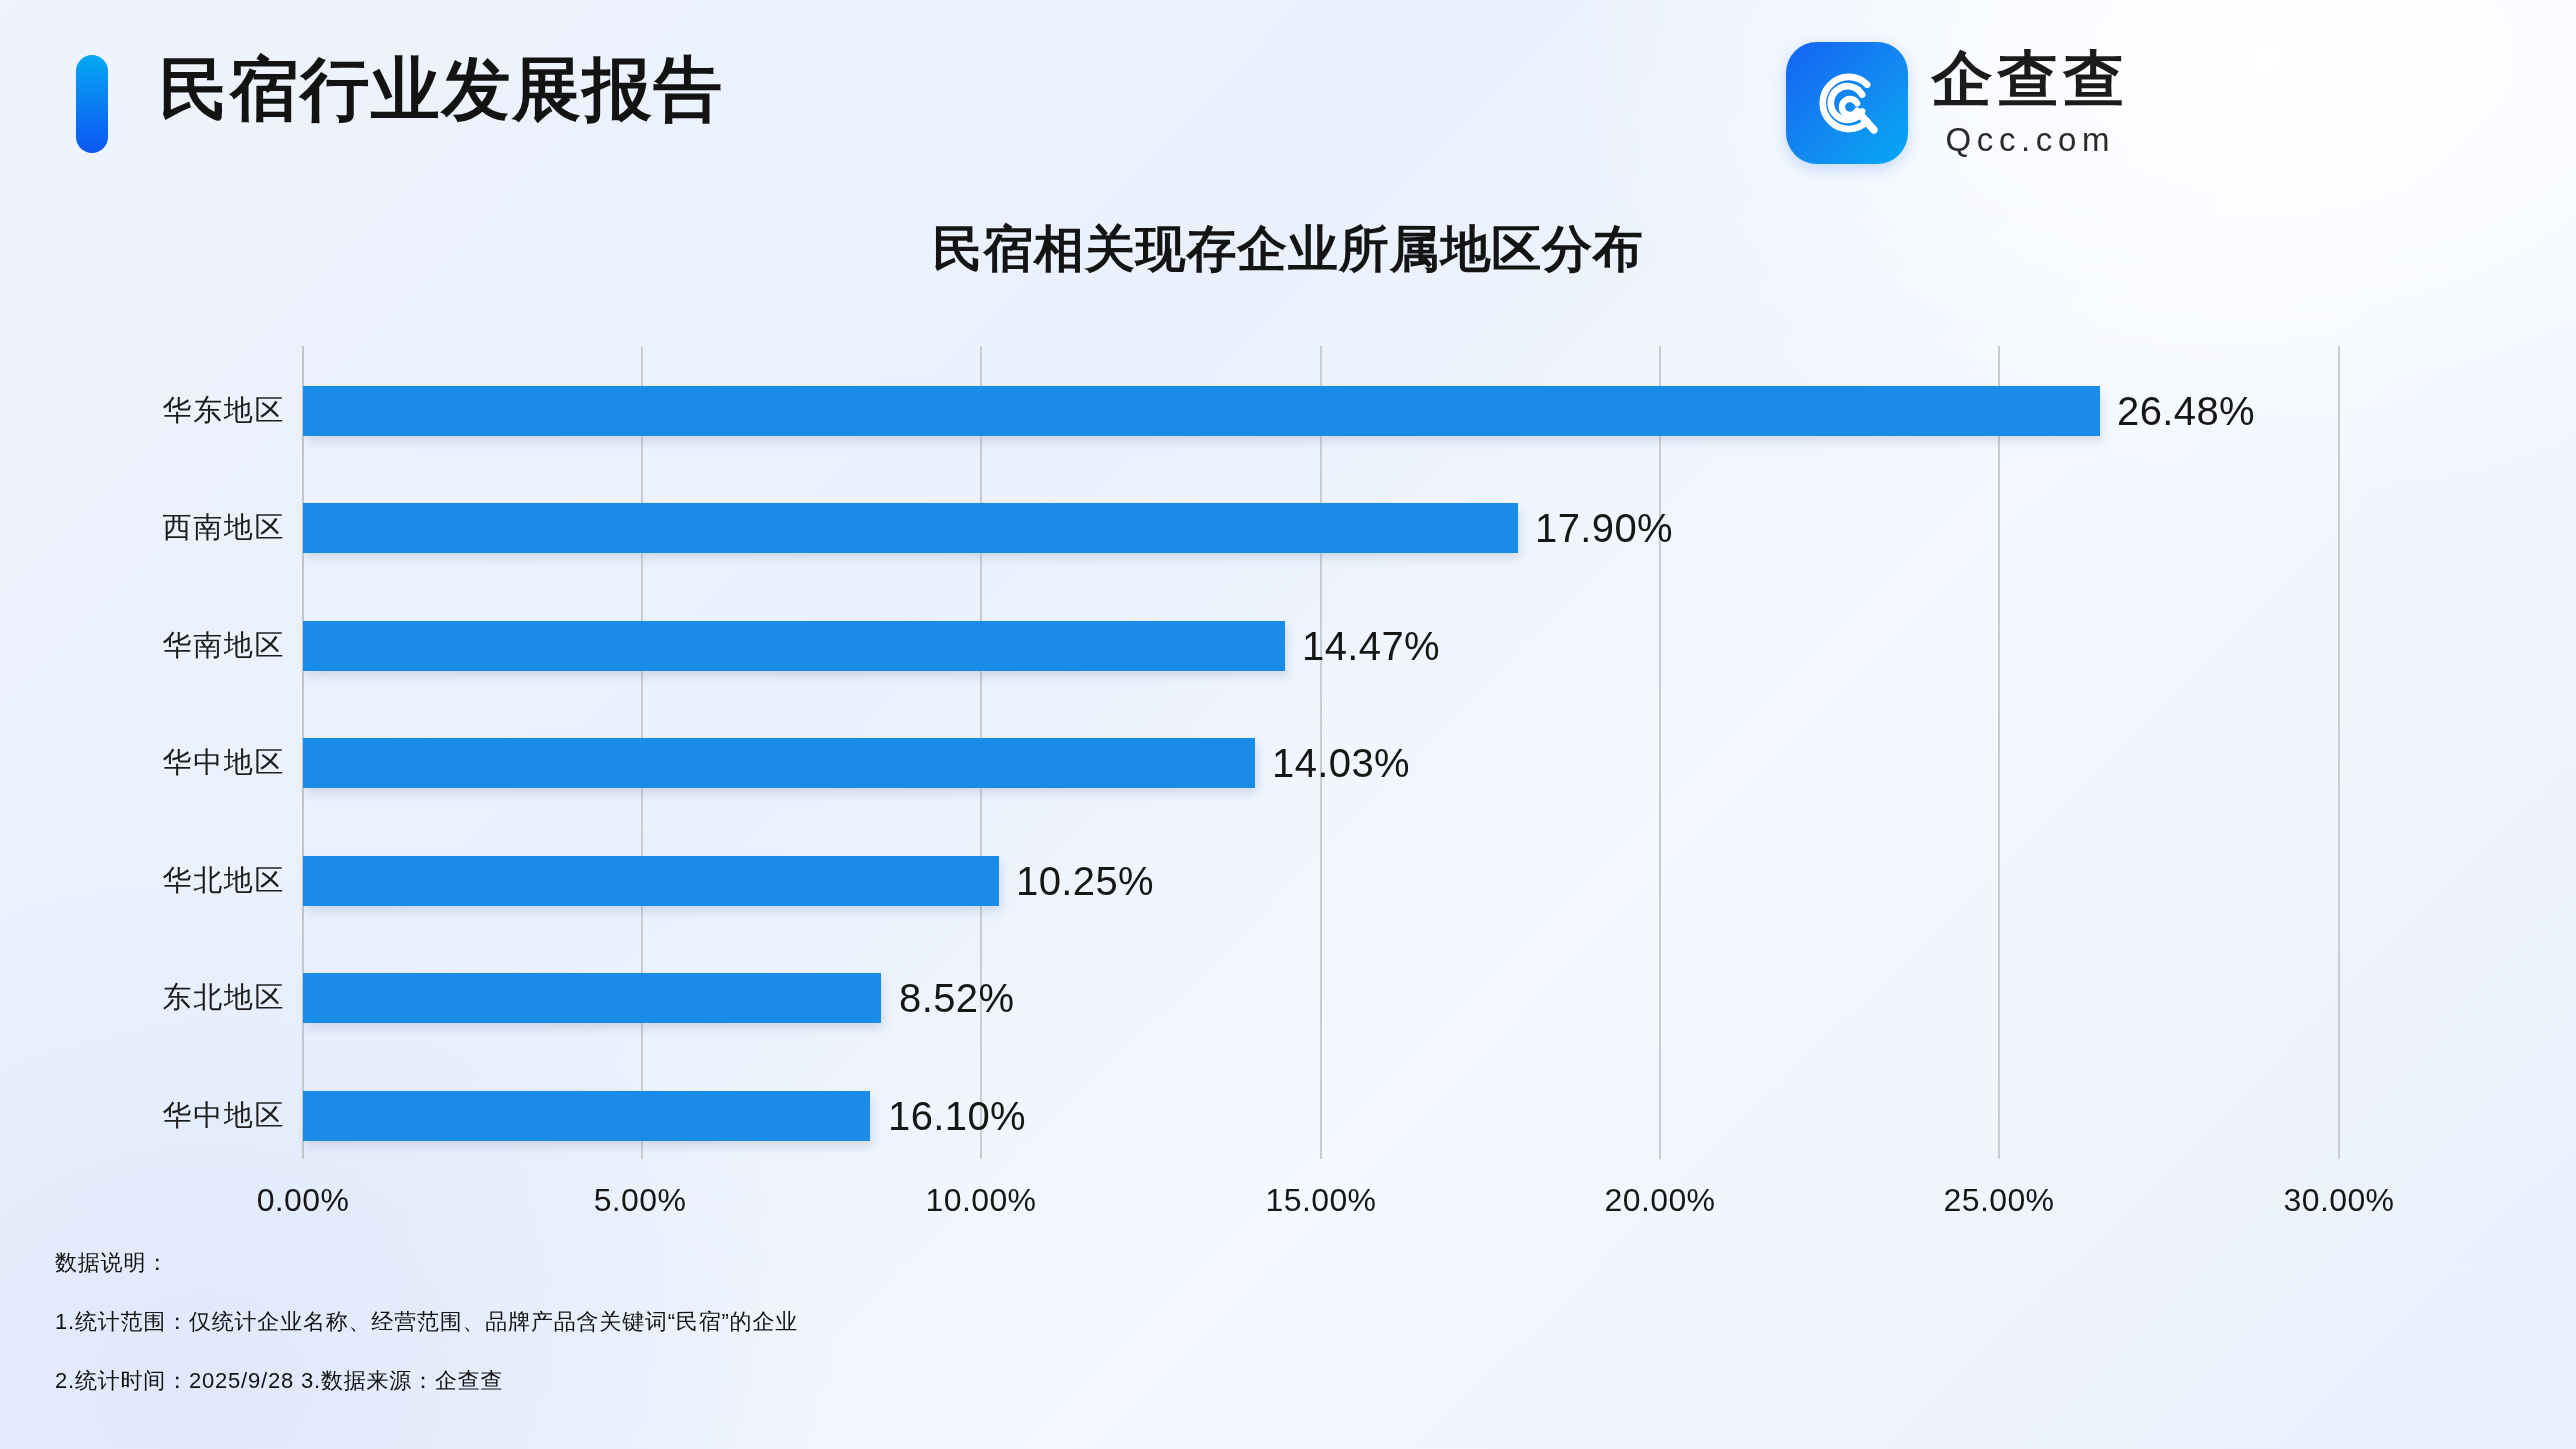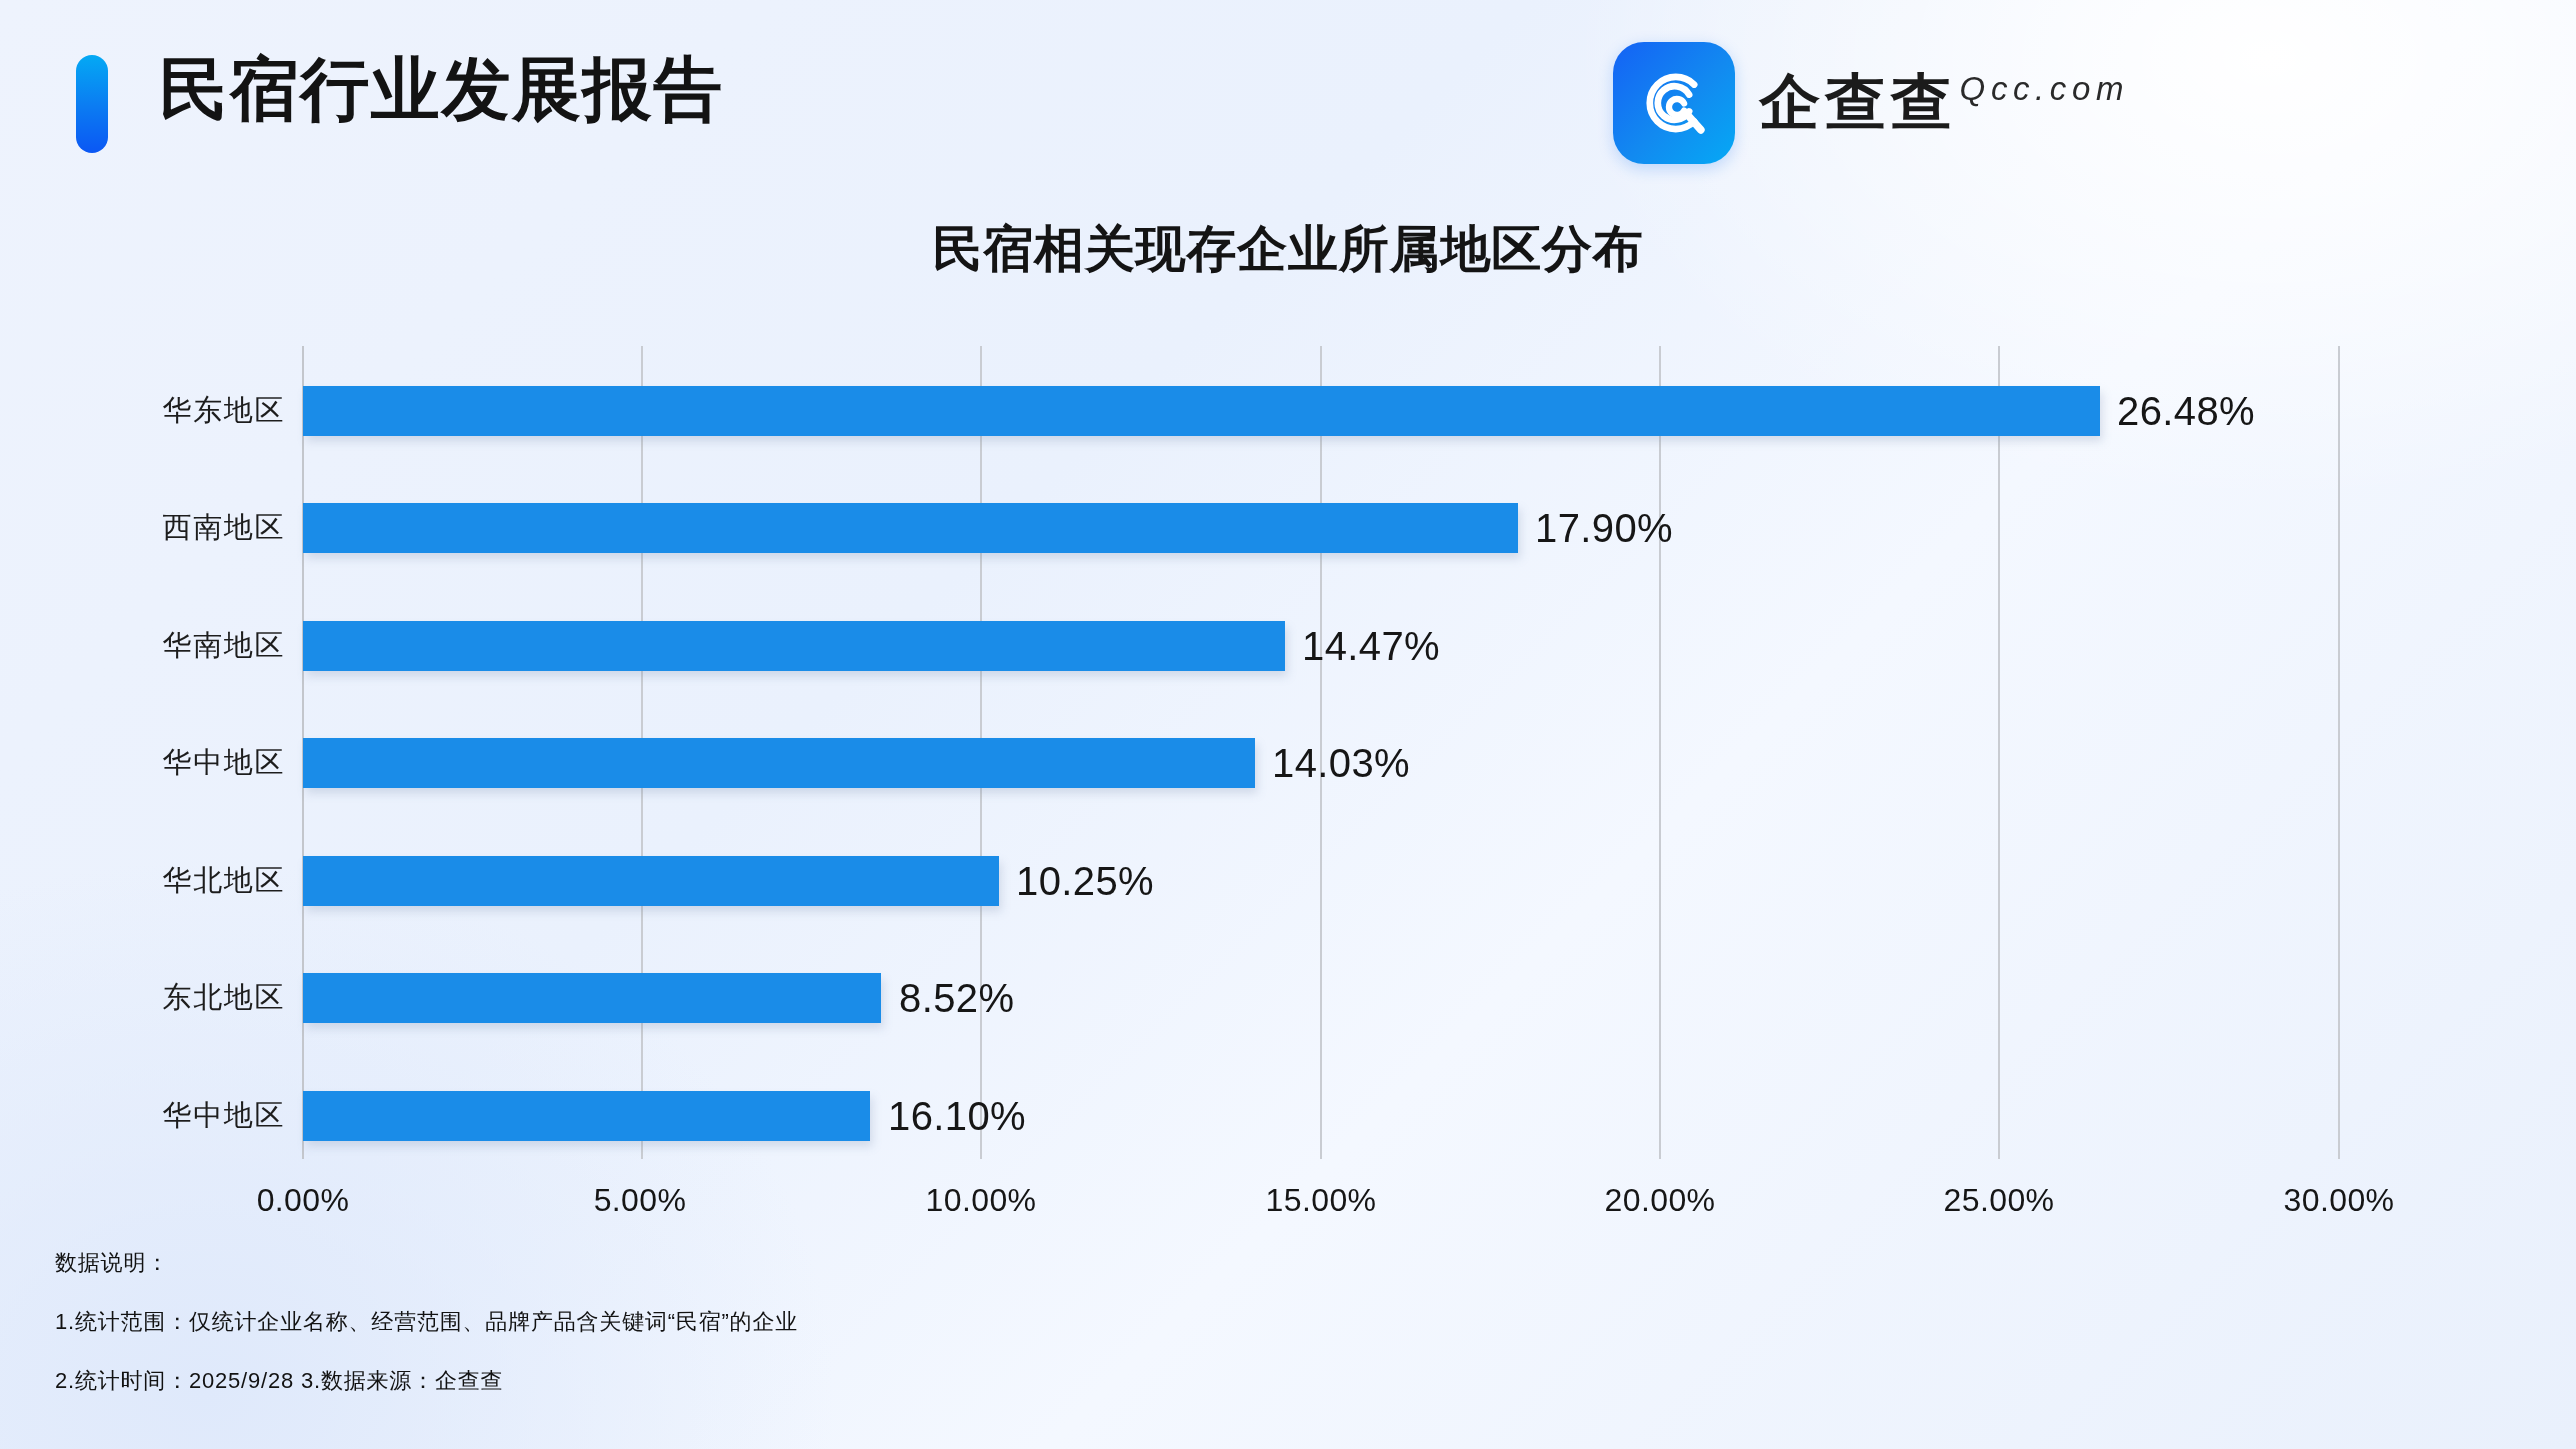--- a/index.html
+++ b/index.html
@@ -29,23 +29,23 @@
     color:#131313; line-height:1.25; white-space:nowrap;
   }
 
   #brand { position:absolute; right:71px; top:42px; height:121px; display:flex; align-items:center; gap:24px; }
   #brand-mark {
     width:122px; height:122px; border-radius:31px;
     background:linear-gradient(135deg,#1462f5 0%,#128af0 55%,#05a9f5 100%);
     display:flex; align-items:center; justify-content:center;
     box-shadow:0 4.8px 14.5px rgba(17,110,240,.22);
   }
-  #brand-text { display:flex; flex-direction:row; justify-content:center; gap:3px; }
+  #brand-text { display:flex; flex-direction:column; justify-content:center; gap:13px;align-items:center; }
   #brand-cn { font-size:61px; font-weight:bold; letter-spacing:4.8px; color:#1b1b1b; line-height:1; }
-  #brand-en { font-size:33px; letter-spacing:5.6px; color:#2a2a2a; line-height:1; font-weight:500;font-style:italic; }
+  #brand-en { font-size:33px; letter-spacing:5.6px; color:#2a2a2a; line-height:1; font-weight:500; }
 
   
   #chart-title {
     position:absolute; left:0; top:216px; width:2576px;
     text-align:center; font-size:50px; font-weight:bold; color:#141414; letter-spacing:0.8px;
   }
 
   #plot { position:absolute; left:0; top:322px; width:2576px; height:886px; }
 
   .ylabel {

